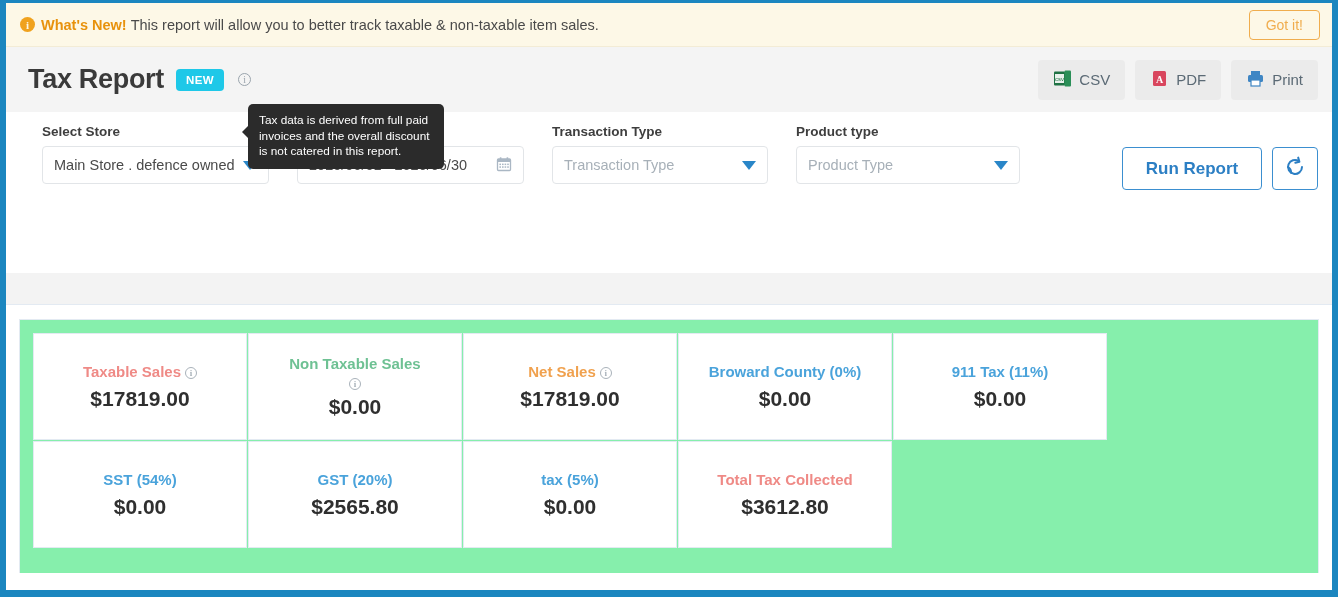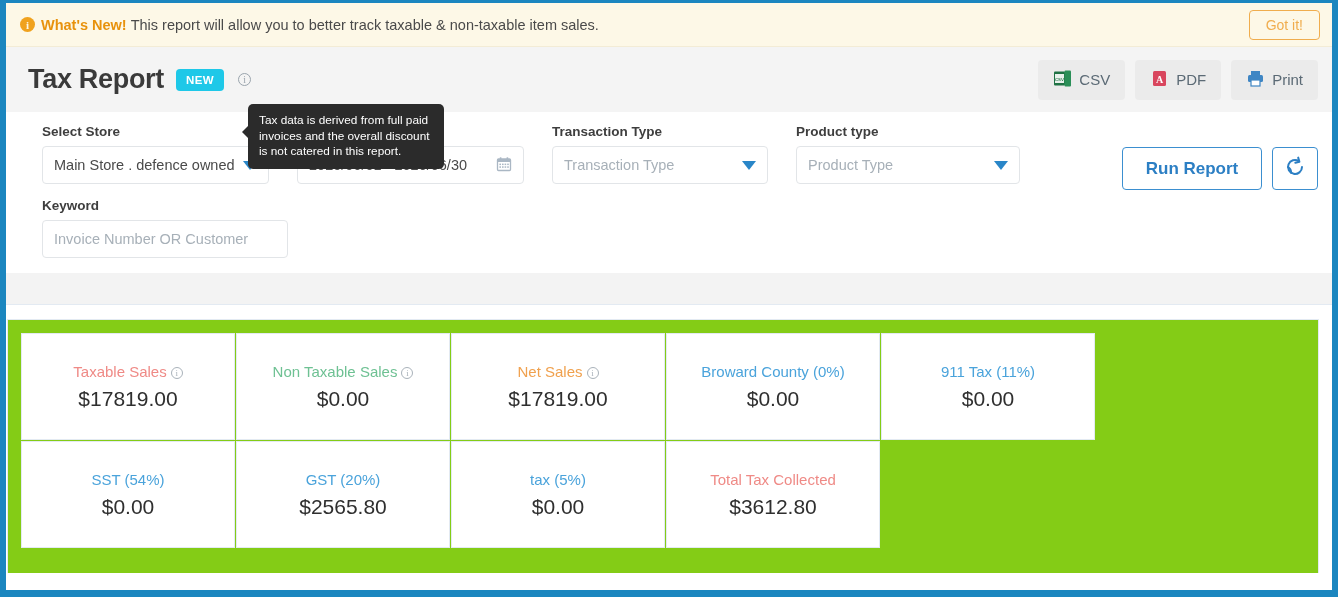--- a/index.html
+++ b/index.html
@@ -189,26 +189,27 @@
   
   .sep-band {
     height: 33px;
     background: #f3f3f3;
     border-top: 1px solid #ffffff;
     border-bottom: 1px solid #e3eaf2;
   }
 
   
   .cards-panel {
-    margin: 14px 13px 0 1px;
-    background: #84cc16;
+    margin: 14px 13px 0 13px;
+    background: #86efac;
     border: 1px solid #e3eaf2;
     border-bottom: none;
     padding: 13px 12px 0 13px;
     height: 254px;
+    font-weight: bold;
   }
   .cards-grid {
     display: flex;
     flex-wrap: wrap;
   }
   .card {
     width: 214px;
     height: 107px;
     background: #ffffff;
     border: 1px solid #e3eaf2;
@@ -348,28 +349,20 @@
 
       <div class="fgroup">
         <span class="flabel">Product type</span>
         <div class="fcontrol w-prod placeholder-style">
           <span class="fval">Product Type</span>
           <span class="caret"></span>
         </div>
       </div>
     </div>
 
-    <div class="frow" style="margin-top:14px;">
-      <div class="fgroup">
-        <span class="flabel">Keyword</span>
-        <div class="fcontrol w-key placeholder-style">
-          <span class="fval">Invoice Number OR Customer</span>
-        </div>
-      </div>
-    </div>
 
     <div class="run-area">
       <button class="run-report">Run Report</button>
       <button class="refresh-btn">
         <span>
           <svg width="24" height="24" viewBox="0 0 24 24">
             <path d="M19 12a7 7 0 1 1-3.2-5.9" fill="none" stroke="#2c7fc4" stroke-width="2" stroke-linecap="round"></path>
             <path d="M5 12a7 7 0 0 1 3.2 5.9" fill="none" stroke="#2c7fc4" stroke-width="2" stroke-linecap="round"></path>
             <path d="M15.2 2.6l1.2 4.1-4.1 1.1" fill="none" stroke="#2c7fc4" stroke-width="2" stroke-linecap="round" stroke-linejoin="round"></path>
           </svg>
@@ -383,21 +376,21 @@
   <div class="cards-panel">
     <div class="cards-grid" id="cards-grid">
         <div class="card">
           <div class="card-label" style="color: rgb(239, 138, 134);">
             <span>Taxable Sales</span>
             <span class="mini-info">i</span>
           </div>
           <div class="card-value">$17819.00</div>
         </div>
         <div class="card">
-          <div class="card-label" style="color: rgb(110, 193, 147);">
+          <div class="card-label" style="color: rgb(110, 193, 147); flex-direction: column;">
             <span>Non Taxable Sales</span>
             <span class="mini-info">i</span>
           </div>
           <div class="card-value">$0.00</div>
         </div>
         <div class="card">
           <div class="card-label" style="color: rgb(240, 161, 78);">
             <span>Net Sales</span>
             <span class="mini-info">i</span>
           </div>

